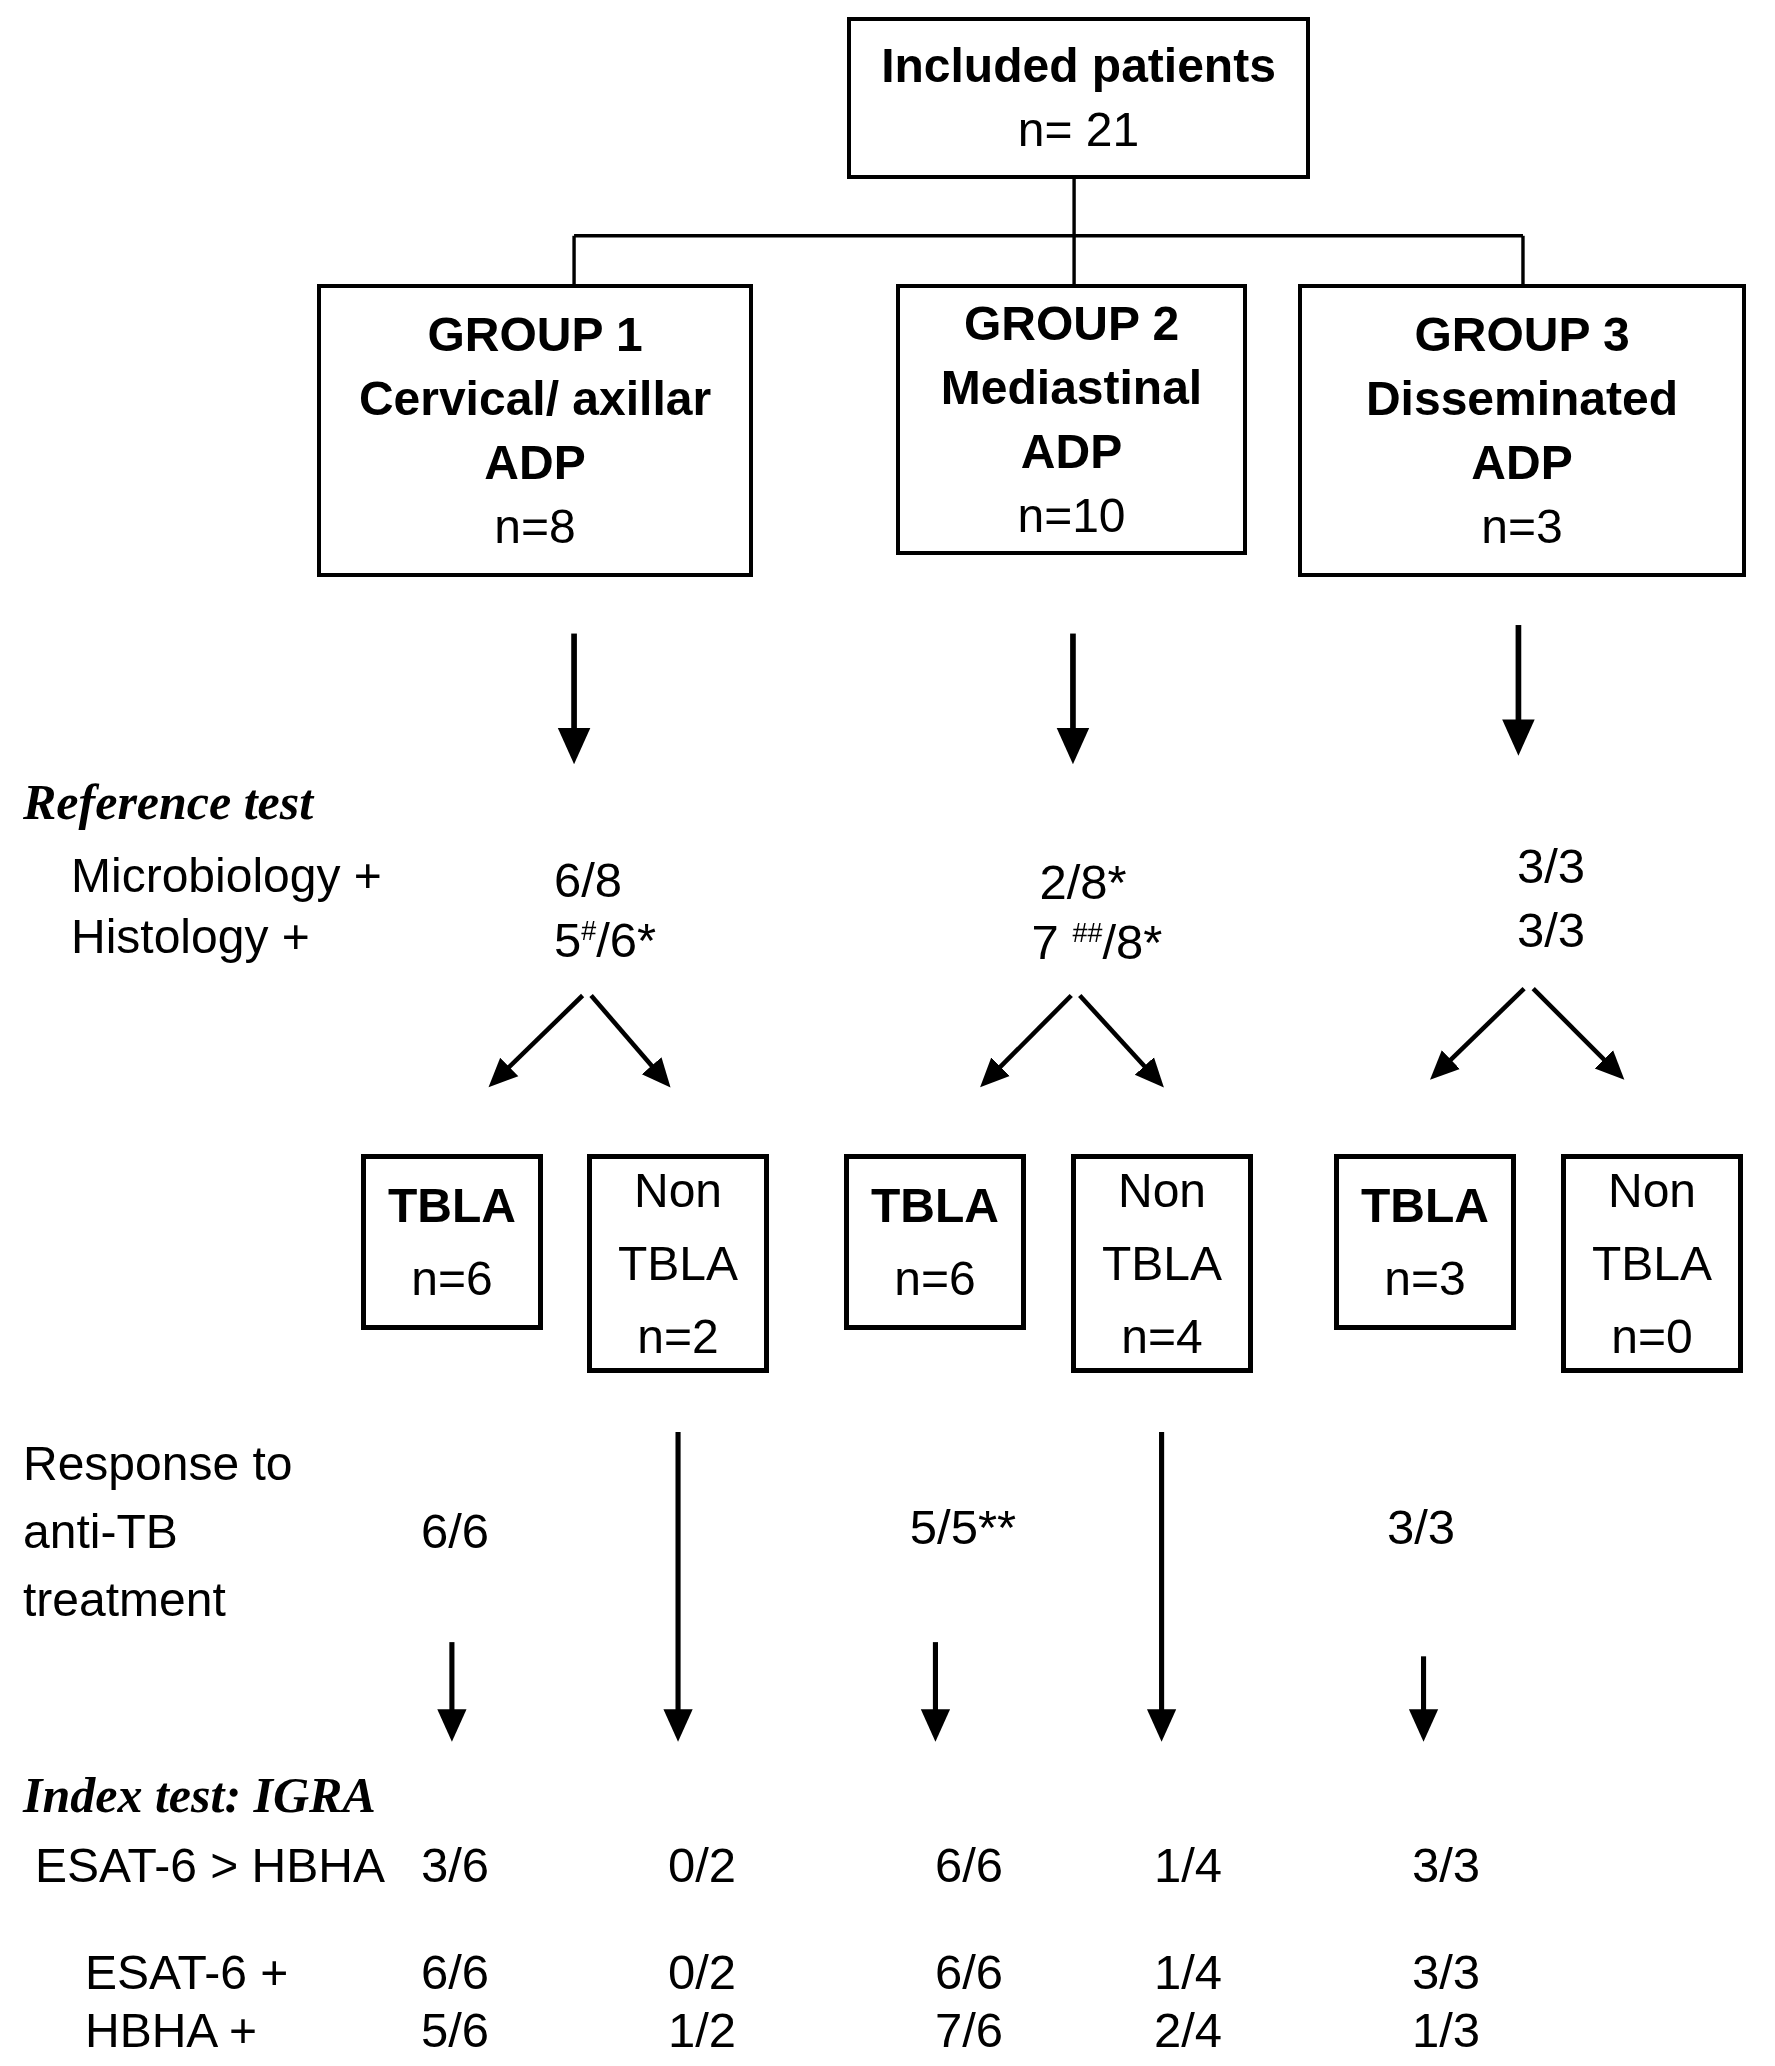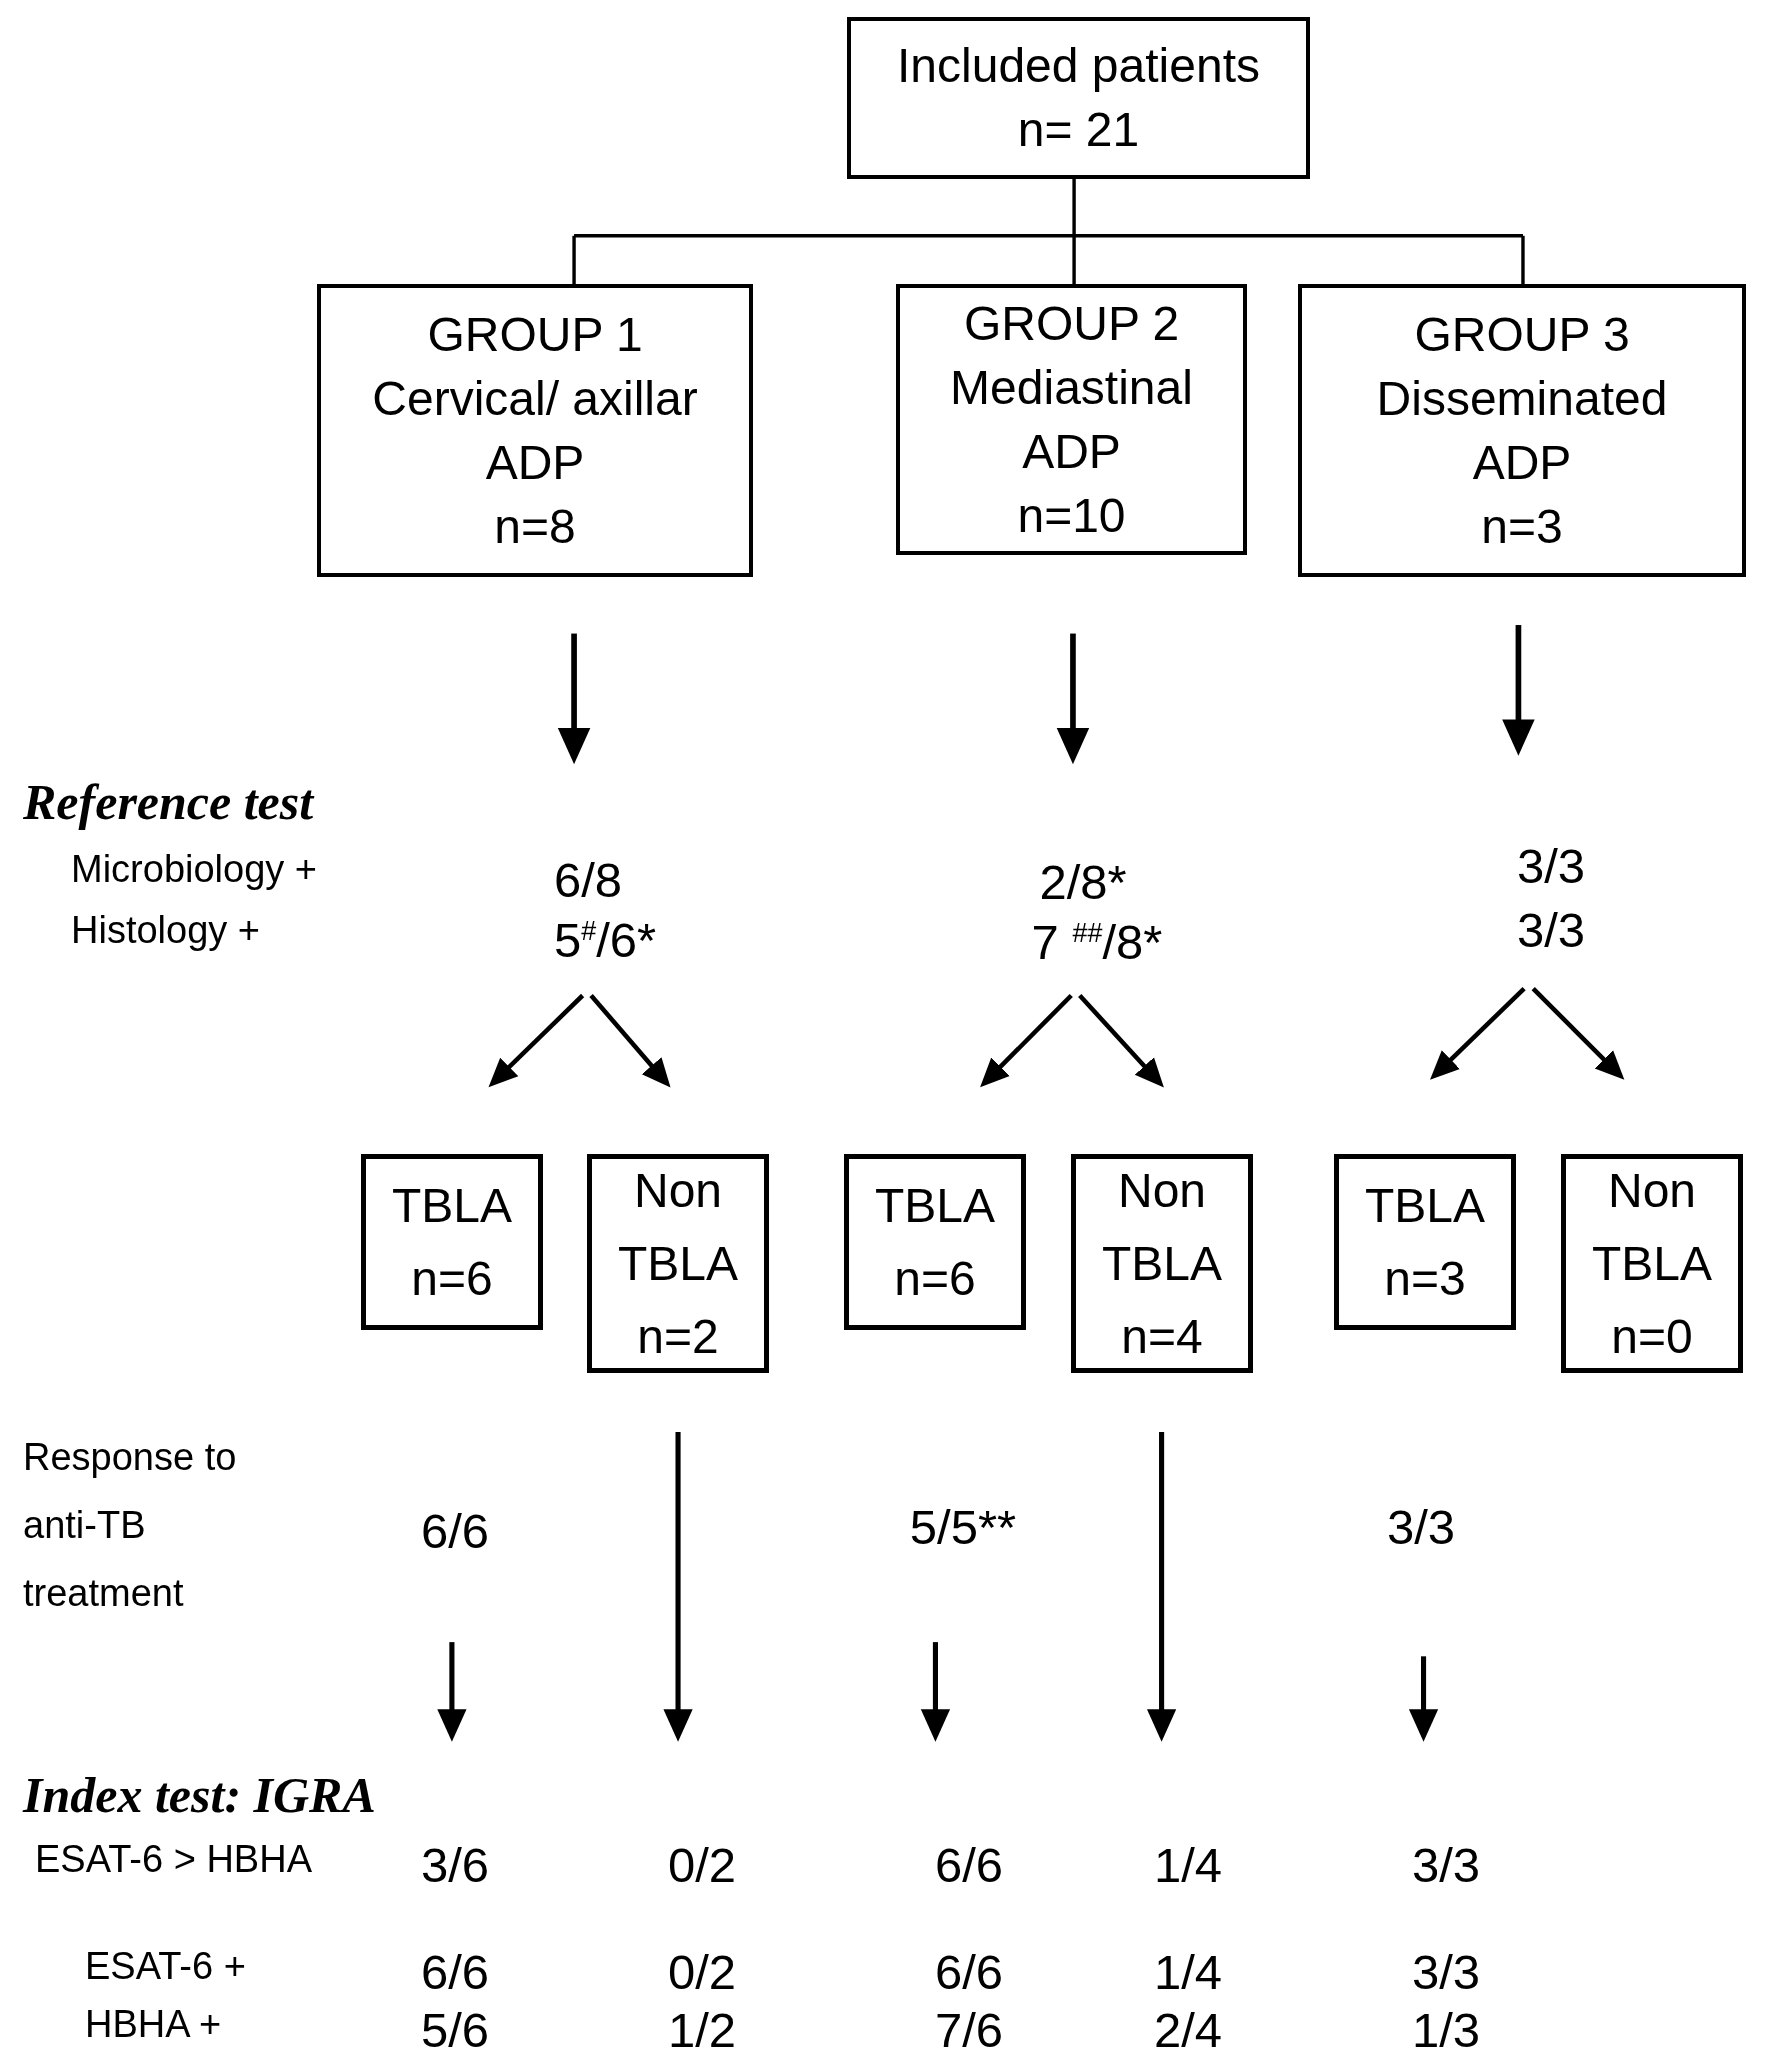--- a/index.html
+++ b/index.html
@@ -5,23 +5,23 @@
   html,body{margin:0;padding:0;background:#ffffff;}
   body{font-family:"Liberation Sans", sans-serif;color:#000;}
   .canvas{position:relative;width:1776px;height:2066px;background:#fff;overflow:hidden;}
   .connector-layer{position:absolute;left:0;top:0;width:1776px;height:2066px;}
   .connector-layer line{stroke:#000;}
   .box{position:absolute;border:4.5px solid #000;background:#fff;display:flex;flex-direction:column;
        align-items:center;justify-content:center;text-align:center;box-sizing:border-box;}
   .box div{line-height:64px;white-space:nowrap;}
   .small-box{border-width:5.1px;}
   .small-box div{line-height:73px;}
-  .b{font-weight:normal;}
+  .b{font-weight:bold;}
   .bi{font-weight:bold;font-style:italic;font-family:Liberation Serif, serif;}
-  .lbl{position:absolute;white-space:nowrap;font-size:38px;}
+  .lbl{position:absolute;white-space:nowrap;font-size:48px;}
   .val{position:absolute;transform:translate(-50%,-50%);white-space:nowrap;font-size:49px;}
   .heading{font-size:50px;}
   .fs{font-size:48px;}
   sup{font-size:55%;vertical-align:super;line-height:0;}
 </style>
 </head>
 <body>
 
 <div class="canvas">
 

